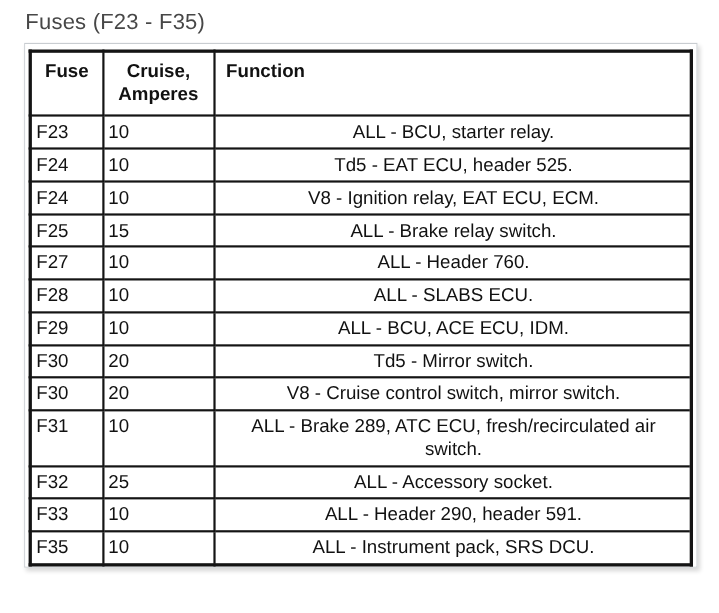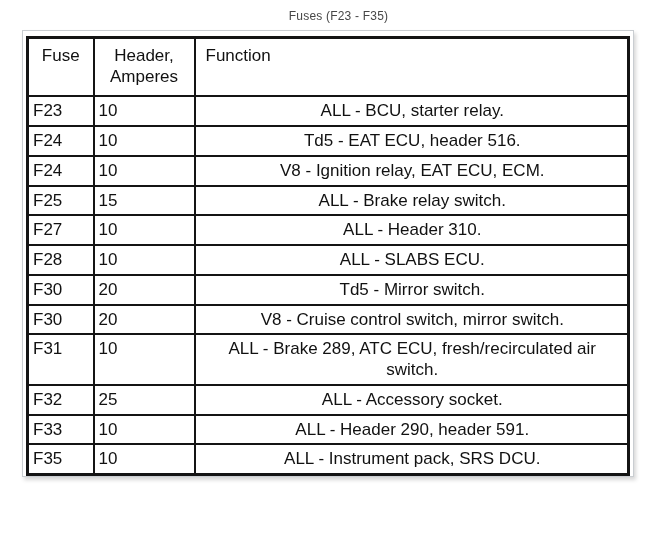--- a/index.html
+++ b/index.html
@@ -12,24 +12,23 @@
   }
   *{box-sizing:border-box;margin:0;padding:0;}
   html,body{background:#ffffff;}
   body{
     width:654px;height:557px;
     font-family:"Liberation Sans","DejaVu Sans",sans-serif;
     overflow:hidden;
   }
   .page-title{
     margin:9px 0 7px 23px;
-    font-size:12px;
+    font-size:20px;
     color:var(--title-color);
     letter-spacing:.2px;
-    text-align:center;
   }
   .card{
     margin-left:22px;
     width:612px;
     background:#ffffff;
     border:1px solid var(--card-border);
     box-shadow:2px 3px 4px rgba(0,0,0,.16);
   }
   .card-inner{
     padding:5px 3px 0 3px;
@@ -41,21 +40,21 @@
     border:3px solid var(--table-border);
     color:var(--text-color);
   }
   .fuse-table th,.fuse-table td{
     border:2px solid var(--table-border);
     font-size:17px;
     line-height:1.22;
     vertical-align:top;
   }
   .fuse-table th{
-    font-weight:normal;
+    font-weight:bold;
     padding:7px 4px 8px 4px;
     text-align:center;
   }
   .fuse-table th.col-func{
     text-align:left;
     padding-left:10px;
   }
   .fuse-table td{
     padding:4px 4px 3px 4px;
     text-align:left;
@@ -73,56 +72,61 @@
 
 <div class="page-title">Fuses (F23 - F35)</div>
 
 <div class="card">
   <div class="card-inner">
     <table class="fuse-table">
       <thead>
         <tr>
           <th class="col-fuse">Fuse</th>
           <th class="col-rating">
-            <span>Header,</span><br>
+            <span>Cruise,</span><br>
             <span>Amperes</span>
           </th>
           <th class="col-func">Function</th>
         </tr>
       </thead>
       <tbody id="fuse-rows">
           <tr>
             <td>F23</td>
             <td>10</td>
             <td class="func-cell">ALL - BCU, starter relay.</td>
           </tr>
           <tr>
             <td>F24</td>
             <td>10</td>
-            <td class="func-cell">Td5 - EAT ECU, header 516.</td>
+            <td class="func-cell">Td5 - EAT ECU, header 525.</td>
           </tr>
           <tr>
             <td>F24</td>
             <td>10</td>
             <td class="func-cell">V8 - Ignition relay, EAT ECU, ECM.</td>
           </tr>
           <tr>
             <td>F25</td>
             <td>15</td>
             <td class="func-cell">ALL - Brake relay switch.</td>
           </tr>
           <tr>
             <td>F27</td>
             <td>10</td>
-            <td class="func-cell">ALL - Header 310.</td>
+            <td class="func-cell">ALL - Header 760.</td>
           </tr>
           <tr>
             <td>F28</td>
             <td>10</td>
             <td class="func-cell">ALL - SLABS ECU.</td>
+          </tr>
+          <tr>
+            <td>F29</td>
+            <td>10</td>
+            <td class="func-cell">ALL - BCU, ACE ECU, IDM.</td>
           </tr>
           <tr>
             <td>F30</td>
             <td>20</td>
             <td class="func-cell">Td5 - Mirror switch.</td>
           </tr>
           <tr>
             <td>F30</td>
             <td>20</td>
             <td class="func-cell">V8 - Cruise control switch, mirror switch.</td>

